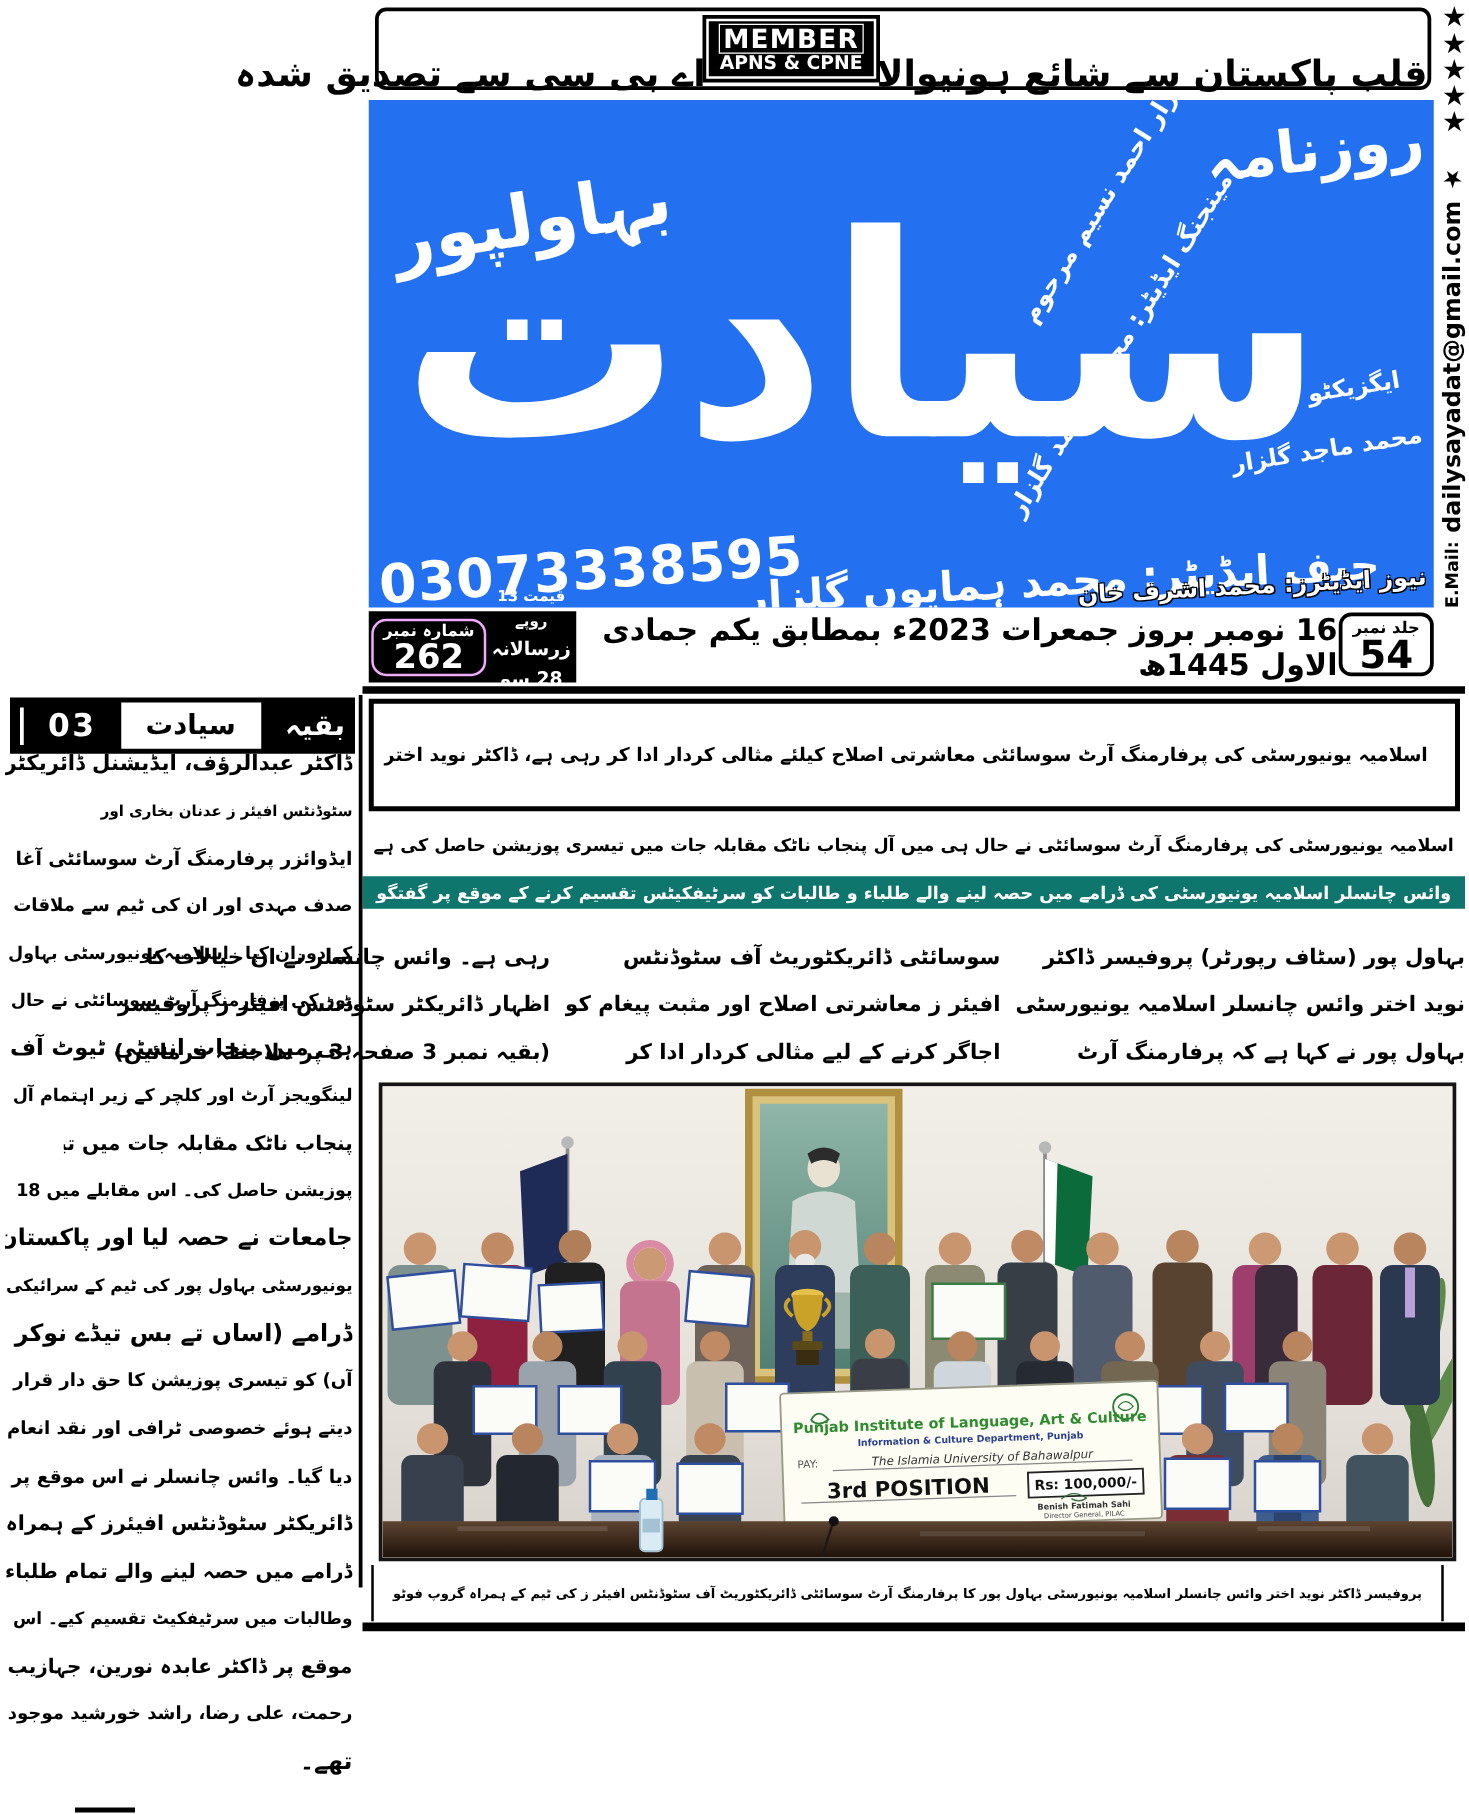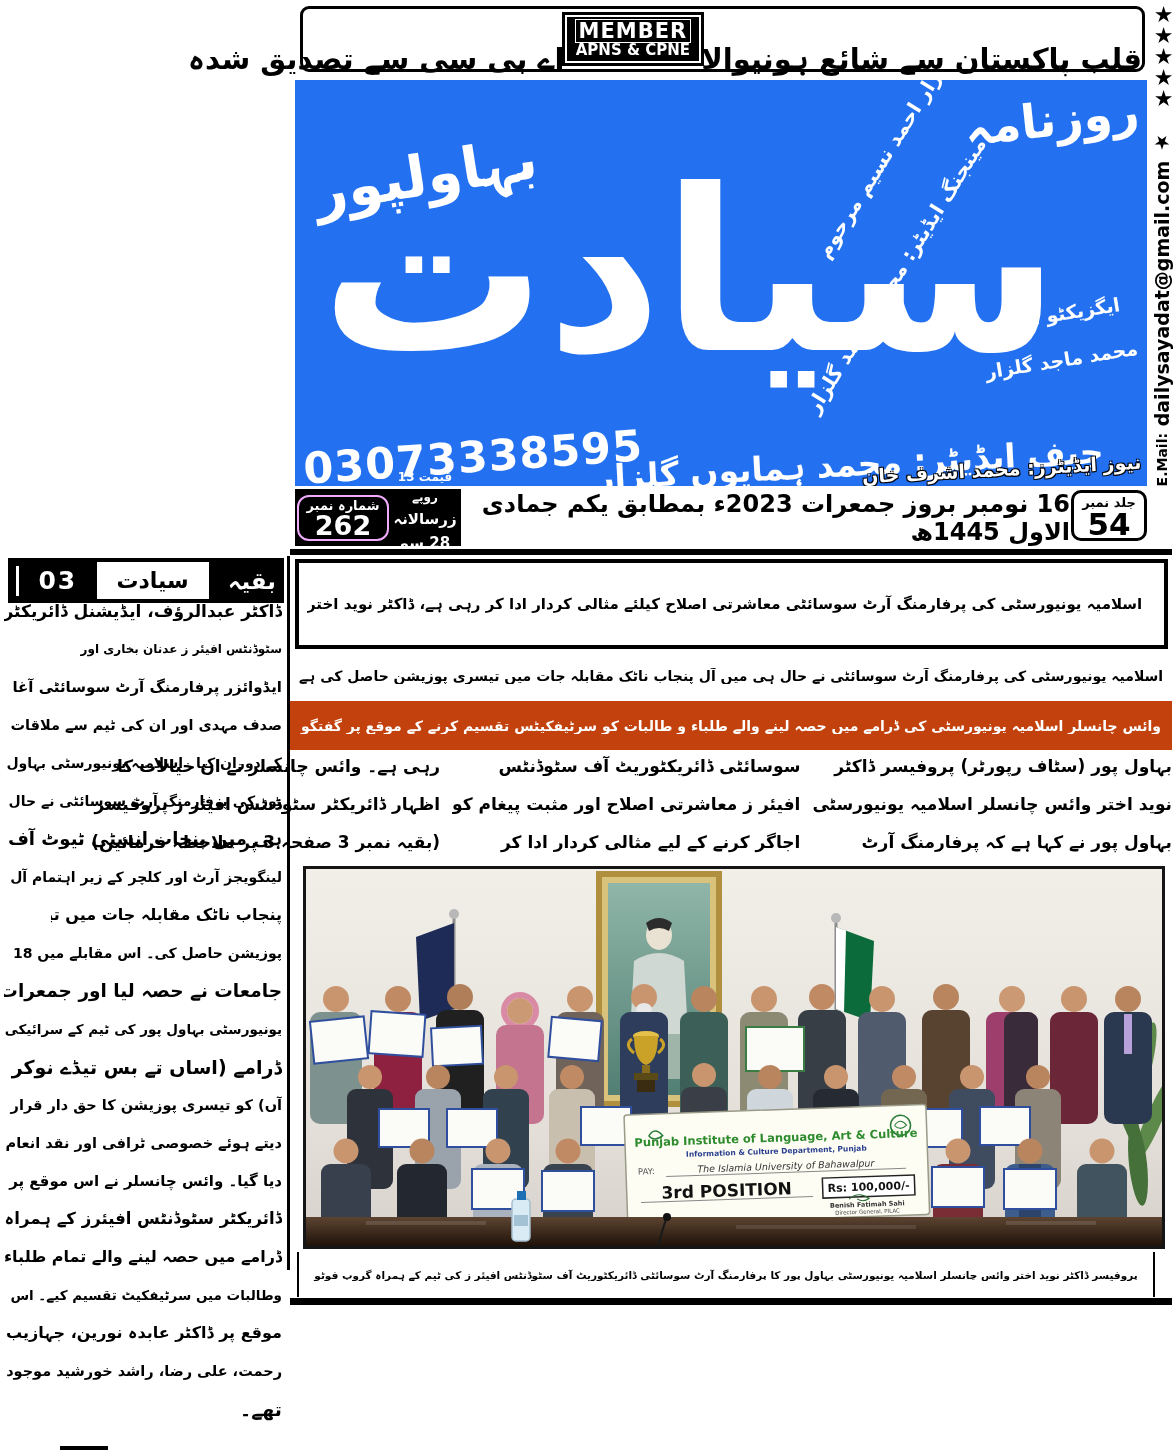--- a/index.html
+++ b/index.html
@@ -58,21 +58,21 @@
   .volume-box{border:3px solid #000;border-radius:10px;width:76px;height:51px;margin:1px;text-align:center;line-height:1;padding-top:3px;box-sizing:border-box;background:#fff;}
   .volume-box .lab{font-size:13px;font-weight:bold;}
   .volume-box .num{font-size:31px;font-weight:bold;}
   .rule{background:#000;}
   
   .headline-box{left:295px;top:559px;width:873px;height:90px;border:4px solid #000;box-sizing:border-box;
     display:flex;align-items:center;justify-content:center;padding:0 8px;}
   .headline-box .t{width:100%;text-align:left;font-size:34px;font-weight:bold;direction:rtl;white-space:nowrap;overflow:hidden;}
   .subhead1{left:290px;top:653px;width:882px;height:46px;display:flex;align-items:center;justify-content:center;}
   .subhead1 .t{width:100%;text-align:center;font-size:27px;font-weight:bold;direction:rtl;white-space:nowrap;overflow:hidden;}
-  .subhead2{left:290px;top:701px;width:882px;height:49px;background:#c2410c;color:#fff;display:flex;align-items:center;justify-content:center;}
+  .subhead2{left:290px;top:701px;width:882px;height:26px;background:#0f766e;color:#fff;display:flex;align-items:center;justify-content:center;}
   .subhead2 .t{width:100%;text-align:center;font-size:24px;font-weight:bold;direction:rtl;white-space:nowrap;overflow:hidden;}
   
   .body-cols{left:292px;top:747px;width:880px;height:114px;display:flex;flex-direction:row-reverse;gap:12px;}
   .body-col{flex:1;direction:rtl;}
   .body-line{height:38px;line-height:38px;font-size:17px;font-weight:bold;text-align:right;white-space:nowrap;overflow:hidden;}
   
   .photo-frame{left:303px;top:866px;width:862px;height:383px;border:3px solid #151515;box-sizing:border-box;background:#e9e6df;}
   .photo-frame svg{display:block;}
   svg text{font-family:"DejaVu Sans",sans-serif;}
   
@@ -382,21 +382,21 @@
     <div class="lc-line fit" style="font-size: 17px;">ڈاکٹر عبدالرؤف، ایڈیشنل ڈائریکٹر</div>
     <div class="lc-line fit" style="font-size: 12px;">سٹوڈنٹس افیئر ز عدنان بخاری اور</div>
     <div class="lc-line fit" style="font-size: 15px;">ایڈوائزر پرفارمنگ آرٹ سوسائٹی آغا</div>
     <div class="lc-line fit" style="font-size: 14.5px;">صدف مہدی اور ان کی ٹیم سے ملاقات</div>
     <div class="lc-line fit" style="font-size: 14px;">کے دوران کیا۔ اسلامیہ یونیورسٹی بہاول</div>
     <div class="lc-line fit" style="font-size: 14px;">پور کی پرفارمنگ آرٹ سوسائٹی نے حال</div>
     <div class="lc-line fit" style="font-size: 18px;">ہی میں پنجاب انسٹی ٹیوٹ آف</div>
     <div class="lc-line fit" style="font-size: 14px;">لینگویجز آرٹ اور کلچر کے زیر اہتمام آل</div>
     <div class="lc-line fit" style="font-size: 16px; margin-left: 47px;">پنجاب ناٹک مقابلہ جات میں تیسری</div>
     <div class="lc-line fit" style="font-size: 14px;">پوزیشن حاصل کی۔ اس مقابلے میں 18</div>
-    <div class="lc-line fit" style="font-size: 18.5px;">جامعات نے حصہ لیا اور جمعرات</div>
+    <div class="lc-line fit" style="font-size: 18.5px;">جامعات نے حصہ لیا اور پاکستان</div>
     <div class="lc-line fit" style="font-size: 13.5px;">یونیورسٹی بہاول پور کی ٹیم کے سرائیکی</div>
     <div class="lc-line fit">ڈرامے (اساں تے بس تیڈے نوکر</div>
     <div class="lc-line fit" style="font-size: 14.5px;">آں) کو تیسری پوزیشن کا حق دار قرار</div>
     <div class="lc-line fit" style="font-size: 14.5px;">دیتے ہوئے خصوصی ٹرافی اور نقد انعام</div>
     <div class="lc-line fit" style="font-size: 15px;">دیا گیا۔ وائس چانسلر نے اس موقع پر</div>
     <div class="lc-line fit" style="font-size: 16.5px;">ڈائریکٹر سٹوڈنٹس افیئرز کے ہمراہ</div>
     <div class="lc-line fit" style="font-size: 16px;">ڈرامے میں حصہ لینے والے تمام طلباء</div>
     <div class="lc-line fit" style="font-size: 13.5px;">وطالبات میں سرٹیفکیٹ تقسیم کیے۔ اس</div>
     <div class="lc-line fit" style="font-size: 16px;">موقع پر ڈاکٹر عابدہ نورین، جہازیب</div>
     <div class="lc-line fit" style="font-size: 14.5px;">رحمت، علی رضا، راشد خورشید موجود</div>

